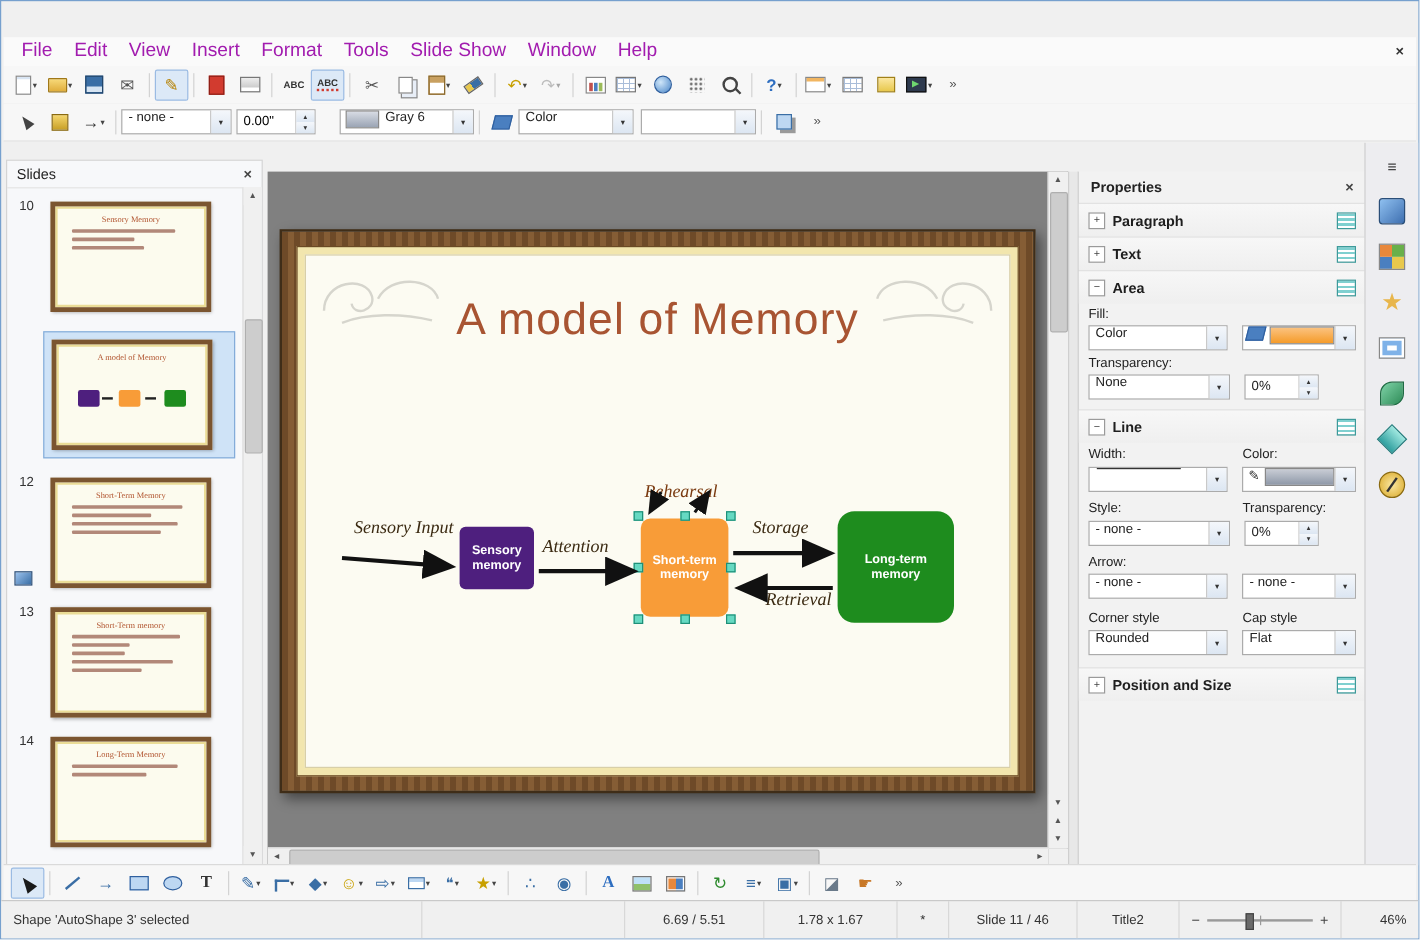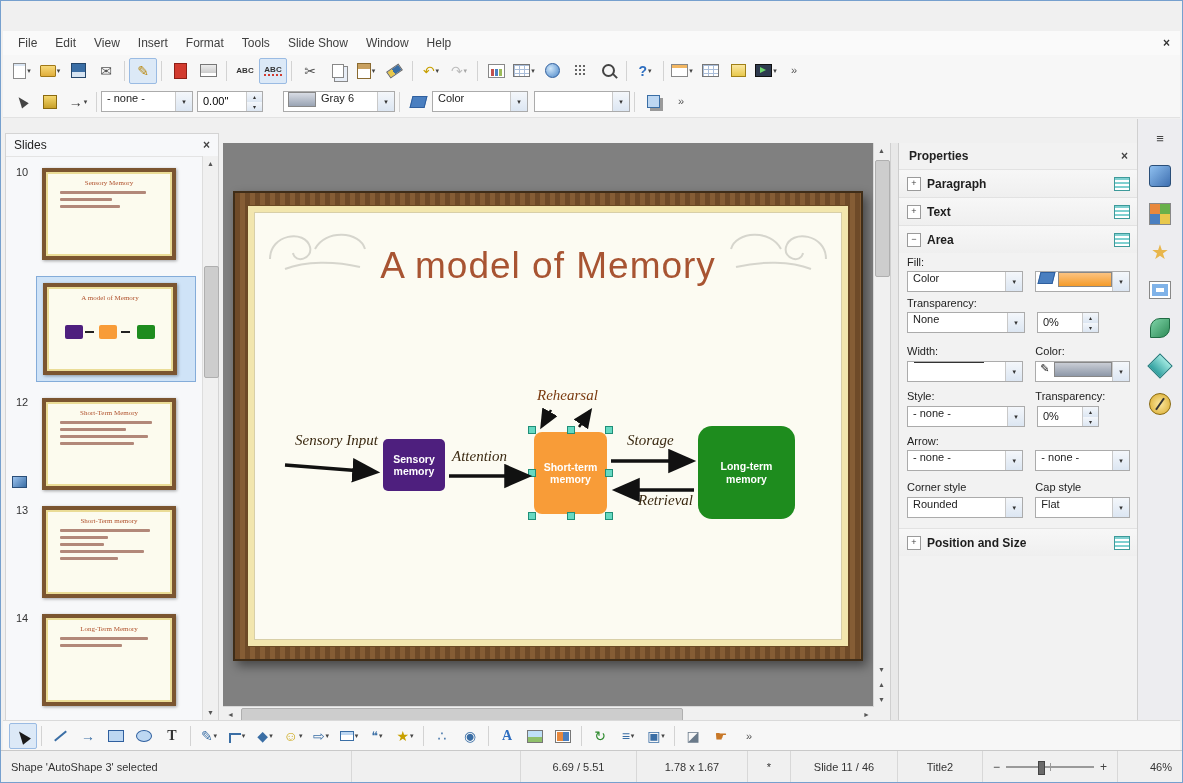--- a/index.html
+++ b/index.html
@@ -9,21 +9,21 @@
   .tb-title{position:absolute;left:0;right:0;top:4px;text-align:center;font-size:13px;color:#16212e;}
   .app-icon{position:absolute;left:8px;top:4px;width:16px;height:16px;background:#fff;border:1px solid #888;box-sizing:border-box;}
   .app-icon::after{content:"";position:absolute;left:2px;top:3px;width:0;height:0;border-left:9px solid #E3662B;border-top:4px solid transparent;border-bottom:4px solid transparent;}
   .winbtn{position:absolute;top:0;height:21px;display:flex;align-items:center;justify-content:center;font-size:11px;color:#222;}
   .btn-min{right:92px;width:26px;} .btn-min::before{content:"─";}
   .btn-max{right:62px;width:26px;} .btn-max::before{content:"❐";font-size:10px;}
   .btn-close{right:8px;width:42px;background:linear-gradient(#E38A7E,#C24B3F);border:1px solid #8E2F24;border-top:none;border-radius:0 0 4px 4px;color:#fff;font-size:12px;}
   .btn-close::before{content:"×";font-weight:bold;}
   
   .menubar{position:absolute;left:2px;right:2px;top:30px;height:24px;background:#FAFAFA;display:flex;align-items:center;padding-left:6px;border-bottom:1px solid #ECECEC;}
-  .menu-item{padding:3px 9px;font-size:12px;color:#404040;}
+  .menu-item{padding:3px 9px;font-size:16px;color:#a21caf;}
   .menubar-close{margin-left:auto;margin-right:10px;font-size:12px;color:#333;}
   .menubar-close::before{content:"×";font-weight:bold;}
   
   .toolbar{position:absolute;left:2px;right:2px;background:#F7F7F7;border-bottom:1px solid #E2E2E2;display:flex;align-items:center;padding-left:5px;}
   #toolbar-standard{top:54px;height:31px;}
   #toolbar-linefill{top:85px;height:31px;}
   .tbi{height:24px;min-width:24px;display:flex;align-items:center;justify-content:center;border:1px solid transparent;border-radius:2px;position:relative;padding:0 1px;}
   .tbi.pressed{background:#DCE9F7;border-color:#9ABBE3;}
   .tbi.disabled{opacity:.45;}
   .dd{font-size:7px;color:#444;margin-left:1px;}
@@ -395,21 +395,21 @@
             <path d="M5,40 C5,15 40,10 45,28 C48,40 30,45 28,34 M50,30 C60,10 95,12 100,30 M20,50 C40,42 70,42 95,48" fill="none" stroke="#BDBDB5" stroke-width="2"></path>
           </svg>
           <svg class="flourish" style="right:10px;transform:scaleX(-1)" width="110" height="60" viewBox="0 0 110 60">
             <path d="M5,40 C5,15 40,10 45,28 C48,40 30,45 28,34 M50,30 C60,10 95,12 100,30 M20,50 C40,42 70,42 95,48" fill="none" stroke="#BDBDB5" stroke-width="2"></path>
           </svg>
 
           <div class="slide-title">A model of Memory</div>
 
           <span class="dlabel" style="left:40px;top:219px">Sensory Input</span>
           <span class="dlabel" style="left:197px;top:235px">Attention</span>
-          <span class="dlabel" style="left:282px;top:174px;color:#7A3A10">Rehearsal</span>
+          <span class="dlabel" style="left:282px;top:189px;color:#7A3A10">Rehearsal</span>
           <span class="dlabel" style="left:372px;top:219px">Storage</span>
           <span class="dlabel" style="left:383px;top:279px">Retrieval</span>
 
           <div class="dbox" style="left: 128px; top: 226px; width: 62px; height: 52px; border-radius: 5px; background: rgb(78, 31, 126);">Sensory memory</div>
           <div class="dbox" style="left: 279px; top: 219px; width: 73px; height: 82px; border-radius: 8px; background: rgb(248, 156, 56);">Short-term memory</div>
           <div class="dbox" style="left: 443px; top: 213px; width: 97px; height: 93px; border-radius: 14px; background: rgb(30, 140, 30);">Long-term memory</div>
 
           <div style="position:absolute;left:279px;top:219px;width:73px;height:82px;pointer-events:none">
             <div class="handle" style="left:-6px;top:-6px"></div>
             <div class="handle" style="left:33px;top:-6px"></div>
@@ -496,20 +496,25 @@
           </div>
         <div class="spin w62">
             <span class="val">0%</span>
             <span class="sbtns">
               <div class="up"></div>
               <div class="dn"></div>
             </span>
           </div>
       </div>
       <div style="height:6px"></div>
+    </div>
+    <div class="sec">
+      <span class="exp minus"></span>
+      <span class="lbl">Line</span>
+      <span class="launcher"></span>
     </div>
     <div>
       <div class="prow2" style="padding-top:4px">
         <span class="lab w118">Width:</span>
         <span class="lab w96">Color:</span>
       </div>
       <div class="prow2">
         <div class="combo w118">
             <span class="line-sample"></span>
             <span class="cbtn" style="margin-left:auto"></span>

